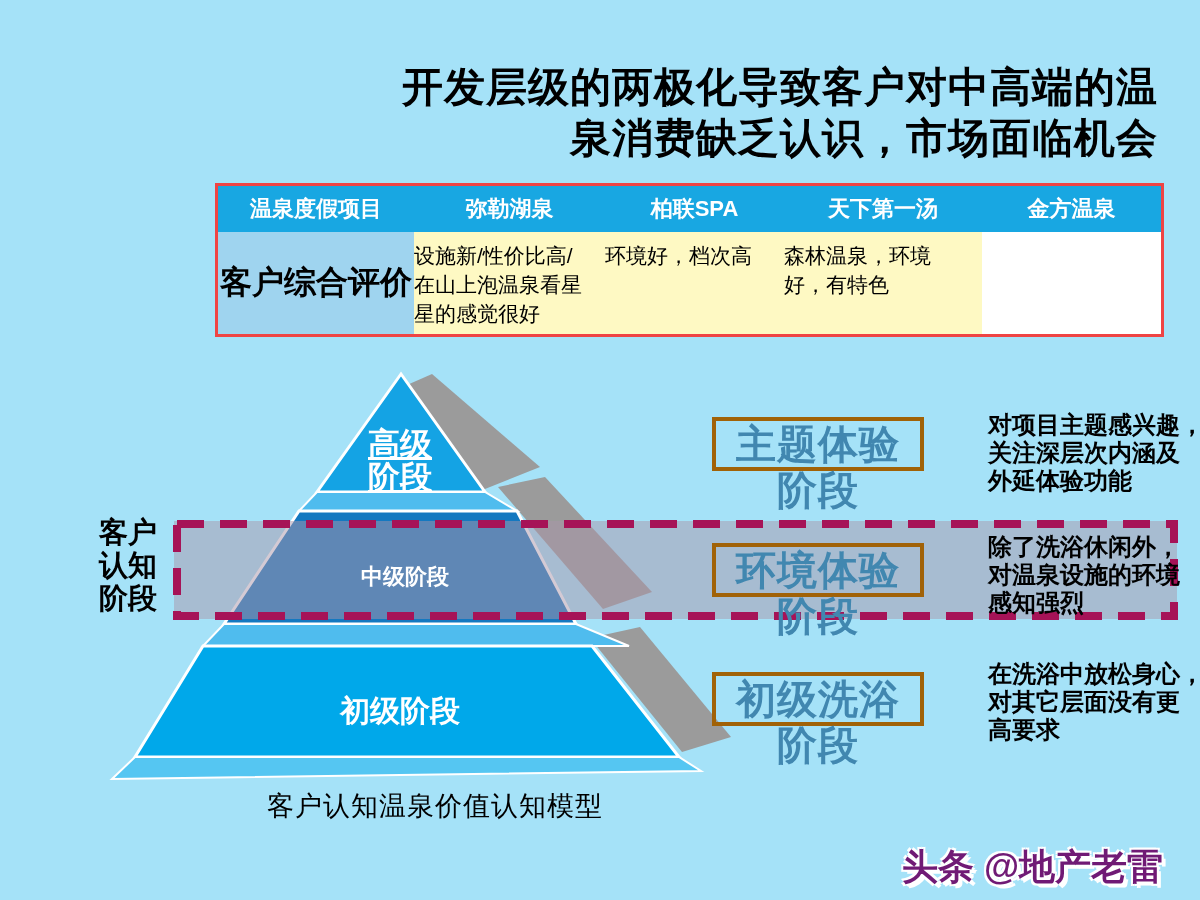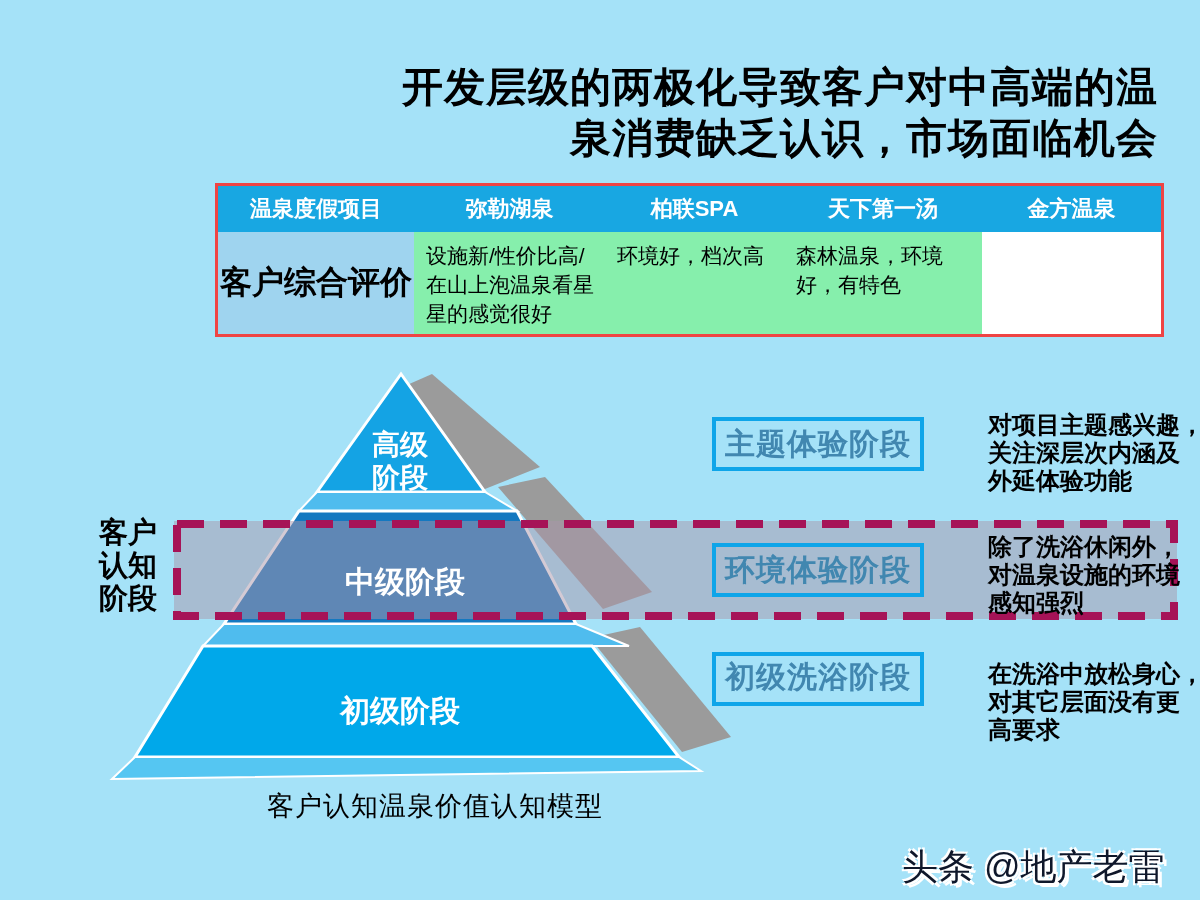--- a/index.html
+++ b/index.html
@@ -28,69 +28,69 @@
   }
   .hd{
     background:#18A7E2;color:#FFFFFF;font-weight:bold;font-size:22px;
     display:flex;align-items:center;justify-content:center;
   }
   .row-label{
     background:#9FD4EF;color:#000;font-weight:bold;font-size:32px;
     display:flex;align-items:center;justify-content:center;
   }
   .cell{
-    background:#86efac;color:#000;font-size:21px;line-height:29px;
-    padding:9px 10px 6px 12px;
+    background:#fef9c3;color:#000;font-size:21px;line-height:29px;
+    padding:9px 10px 6px 0;
   }
 
   
   .pyr{position:absolute;left:0;top:0;width:1200px;height:900px;}
 
   
   .tier-label{
     position:absolute;color:#FFFFFF;font-weight:bold;text-align:center;
   }
-  .tl1{left:340px;top:428px;width:120px;font-size:28px;line-height:33px;}
-  .tl2{left:295px;top:562px;width:220px;font-size:30px;}
+  .tl1{left:340px;top:428px;width:120px;font-size:32px;line-height:33px;text-decoration:underline;}
+  .tl2{left:295px;top:562px;width:220px;font-size:22px;}
   .tl3{left:290px;top:691px;width:220px;font-size:30px;}
 
   
   .left-label{
     position:absolute;left:99px;top:516px;width:70px;
     font-size:29px;line-height:33px;font-weight:bold;color:#000;
   }
 
   
   .caption{
     position:absolute;left:267px;top:788px;
     font-size:27px;color:#000;letter-spacing:1px;
   }
 
   
   .stage-box{
     position:absolute;left:712px;width:204px;height:46px;
-    border:4px solid #0ea5e9;color:#4187B0;
-    font-size:30px;font-weight:bold;text-align:center;line-height:46px;
+    border:4px solid #a16207;color:#4187B0;
+    font-size:40px;font-weight:bold;text-align:center;line-height:46px;
     letter-spacing:1px;
   }
   .sb1{top:417px;}
   .sb2{top:543px;}
-  .sb3{top:652px;font-family:Liberation Mono, monospace;}
+  .sb3{top:672px;}
   .stage-desc{
     position:absolute;left:968px;width:220px;
     font-size:24px;line-height:28px;font-weight:bold;color:#000;margin-left:20px;
   }
   .sd1{top:411px;}
   .sd2{top:533px;}
   .sd3{top:660px;}
 
   
   .watermark{
     position:absolute;left:902px;top:843px;
-    font-size:36px;font-weight:normal;color:#0f172a;
+    font-size:36px;font-weight:bold;color:#701a75;
     text-shadow:-2px -2px 0 #fff,2px -2px 0 #fff,-2px 2px 0 #fff,
                  2px 2px 0 #fff,4px 4px 0 #fff;
   }
 </style>
 </head>
 <body>
 
 <svg class="pyr" viewBox="0 0 1200 900">
 
   <polygon points="407,385 432,374 540,467 480,491" fill="#9B9B9B"></polygon>

